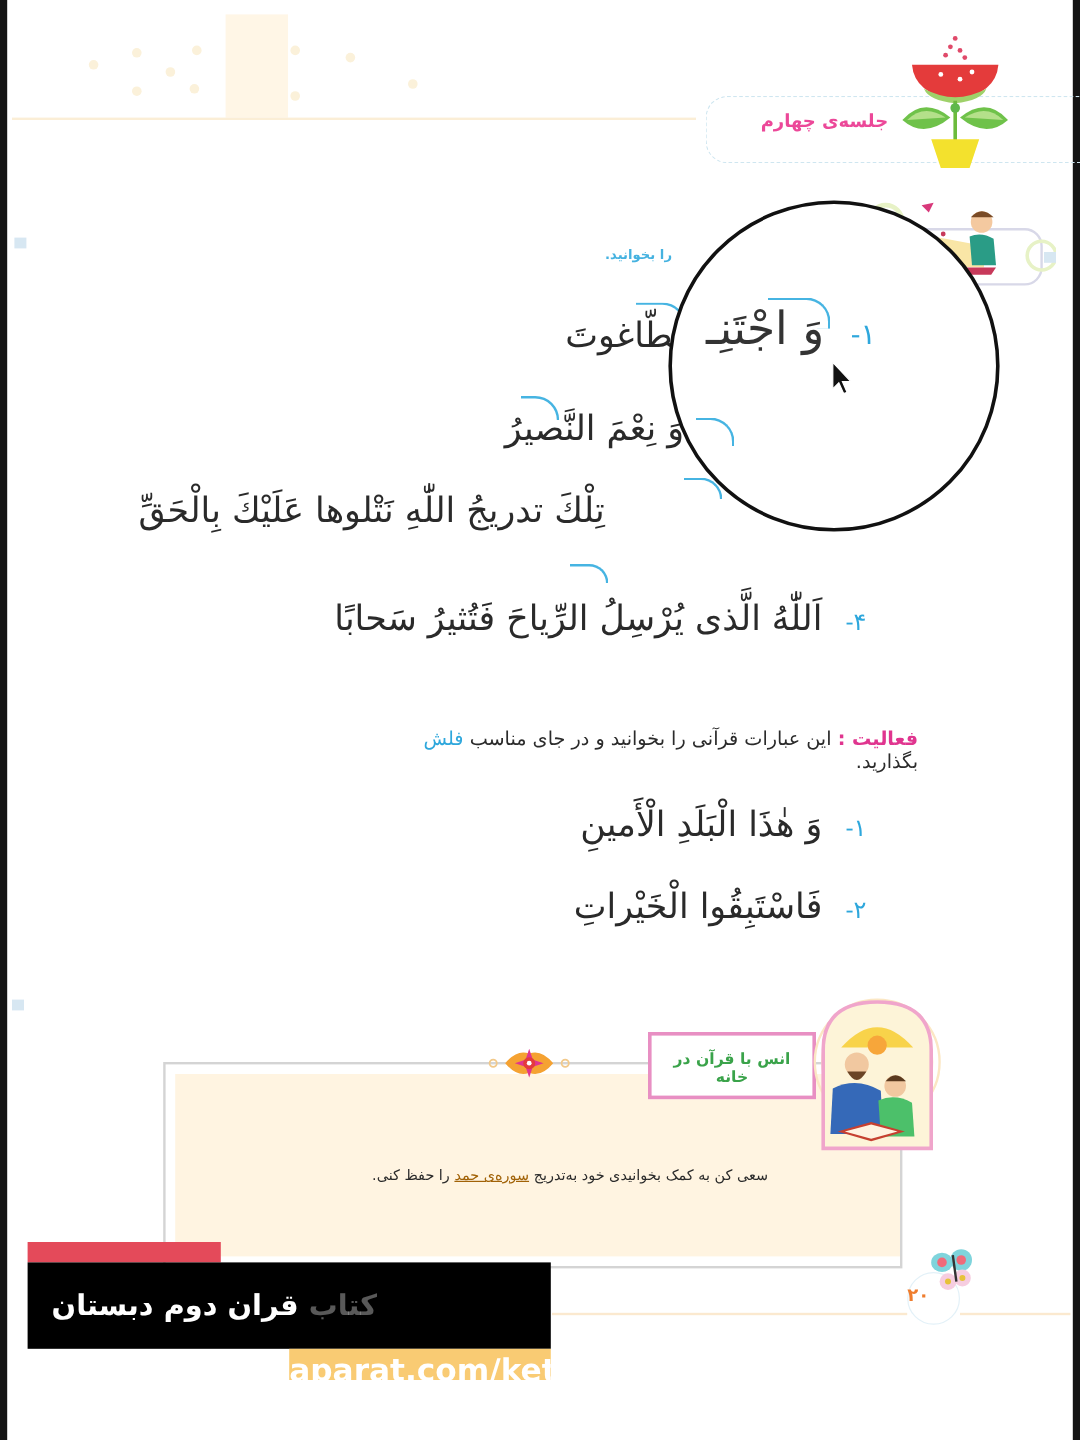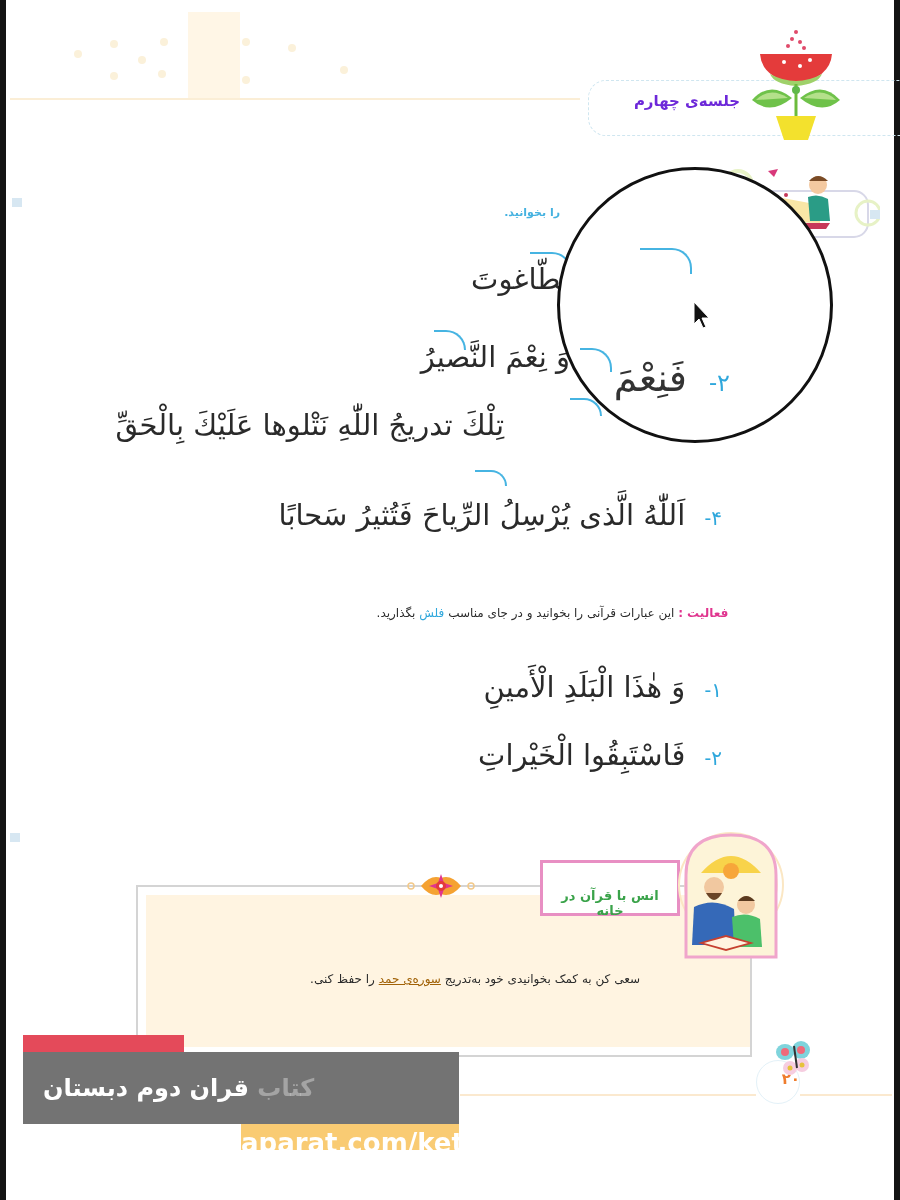--- a/index.html
+++ b/index.html
@@ -17,21 +17,21 @@
     .header-panel { position: absolute; left: 188px; top: 12px; width: 52px; height: 86px; background: #fff6e6; }
     .deco-dot { position: absolute; width: 8px; height: 8px; border-radius: 50%; background: #fbf1da; }
 
     .session-tab {
       position: absolute; left: 588px; top: 80px; width: 320px; height: 56px;
       border: 1.5px dashed #cfe6f0; border-right: none; border-radius: 18px 0 0 18px;
       box-sizing: border-box;
     }
     .session-title {
       position: absolute; left: 632px; top: 92px; width: 110px; text-align: center;
-      color: #6d28d9; font-size: 15px; font-weight: bold; direction: rtl;
+      color: #ec4899; font-size: 15px; font-weight: bold; direction: rtl;
     }
     .flower-icon { position: absolute; left: 748px; top: 28px; width: 96px; height: 115px; }
 
     
     .kid-icon { position: absolute; left: 708px; top: 163px; width: 172px; height: 80px; }
     .instruction-1 {
       position: absolute; left: 470px; top: 206px; width: 90px; text-align: right;
       color: #45b2e0; font-size: 11px; direction: rtl; font-weight: bold;
     }
     .side-marker { position: absolute; width: 10px; height: 9px; background: #d7e7f2; }
@@ -51,22 +51,22 @@
       overflow: hidden;
     }
     .mag-line {
       position: absolute; direction: rtl; white-space: nowrap;
       font-family: "DejaVu Serif", serif; color: #333; font-size: 38px;
     }
     .cursor-icon { position: absolute; left: 692px; top: 300px; width: 20px; height: 30px; }
 
     
     .activity {
-      position: absolute; left: 340px; top: 606px; width: 425px; text-align: center;
-      direction: rtl; font-size: 12px; color: #2b2b2b;
+      position: absolute; left: 340px; top: 606px; width: 425px; text-align: right;
+      direction: rtl; font-size: 16px; color: #2b2b2b;
     }
     .activity .label { color: #e0358f; font-weight: bold; }
     .activity .arrow-word { color: #2ea7dc; }
 
     
     .home-box {
       position: absolute; left: 136px; top: 885px; width: 616px; height: 172px;
       border: 2px solid #d4d4d4; box-sizing: border-box; background: #fff;
     }
     .home-box-inner { position: absolute; left: 8px; top: 8px; right: 0; bottom: 8px; background: #fff4e1; }
@@ -75,38 +75,38 @@
       font-size: 12px; color: #2a2a2a;
     }
     .home-text .hl2 { color: #a16207; text-decoration: underline; }
     .ornament { position: absolute; left: 405px; top: 872px; width: 72px; height: 28px; }
     .home-label {
       position: absolute; left: 540px; top: 860px; width: 140px; height: 56px;
       border: 3px solid #e88fc3; box-sizing: border-box; background: #fff;
     }
     .home-label-text {
       position: absolute; left: 546px; top: 876px; width: 128px; text-align: center; direction: rtl;
-      color: #3aa34a; font-size: 13px; font-weight: bold; margin-top: 12px;
+      color: #3aa34a; font-size: 13px; font-weight: bold;
     }
     .home-illustration { position: absolute; left: 676px; top: 825px; width: 110px; height: 140px; }
 
     
     .page-num-circle {
       position: absolute; left: 756px; top: 1060px; width: 44px; height: 44px; border-radius: 50%;
       border: 1.5px solid #e3f1f8; box-sizing: border-box;
     }
-    .page-num { position: absolute; left: 756px; top: 1070px; width: 44px; text-align: right; color: #ef7d2e; font-size: 15px; font-weight: bold; }
+    .page-num { position: absolute; left: 756px; top: 1070px; width: 44px; text-align: left; color: #ef7d2e; font-size: 15px; font-weight: bold; }
     .butterfly-icon { position: absolute; left: 772px; top: 1038px; width: 42px; height: 40px; }
     .footer-rule { position: absolute; left: 800px; top: 1094px; width: 92px; height: 2px; background: #fbe9cf; }
     .footer-rule-l { position: absolute; left: 460px; top: 1094px; width: 296px; height: 2px; background: #fbe9cf; }
 
     
     .overlay-accent { position: absolute; left: 23px; top: 1035px; width: 161px; height: 17px; background: #e44a5a; }
     .overlay-banner {
-      position: absolute; left: 23px; top: 1052px; width: 436px; height: 72px; background: #737373;
+      position: absolute; left: 23px; top: 1052px; width: 436px; height: 72px; background: #000000;
       box-sizing: border-box; padding: 0 20px; display: flex; align-items: center; justify-content: flex-start;
     }
     .overlay-title {
       color: #ffffff; font-size: 24px; direction: rtl; font-weight: bold; white-space: nowrap;
       font-family: "DejaVu Sans", sans-serif;
     }
     .overlay-title .fade { color: rgba(255,255,255,0.35); }
     .overlay-sub {
       position: absolute; left: 241px; top: 1124px; width: 218px; height: 26px; background: #f9c664;
       overflow: hidden; color: #fff; font-size: 26px; font-weight: bold; line-height: 38px; text-align: center;
@@ -191,23 +191,23 @@
 </div>
 <div class="arc" style="left:570px;top:398px;width:30px;height:16px;"></div>
 
 <div class="ar-line" style="right:178px;top:498px;">
   <span class="ar-num">۴-</span>
   <span>اَللّٰهُ الَّذی يُرْسِلُ الرِّياحَ فَتُثيرُ سَحابًا</span>
 </div>
 <div class="arc" style="left:475px;top:470px;width:30px;height:14px;"></div>
 
 <div class="magnifier">
-  <div class="mag-line" style="right:100px;top:186px;">
-    <span class="ar-num" style="font-size:24px;">۲-</span>
-    <span>فَنِعْمَ</span>
+  <div class="mag-line" style="right:100px;top:82px;">
+    <span class="ar-num" style="font-size:24px;">۱-</span>
+    <span>وَ اجْتَنِـ</span>
   </div>
   <div class="arc" style="left:80px;top:78px;width:50px;height:24px;"></div>
   <div class="arc" style="left:20px;top:178px;width:30px;height:22px;"></div>
 </div>
 
 <svg class="cursor-icon" viewBox="0 0 20 30">
   <path d="M2 2 L2 24 L7 19 L11 28 L14 27 L10 18 L17 18 Z" fill="#111" stroke="#fff" stroke-width="1"></path>
 </svg>
 
 <div class="activity">

